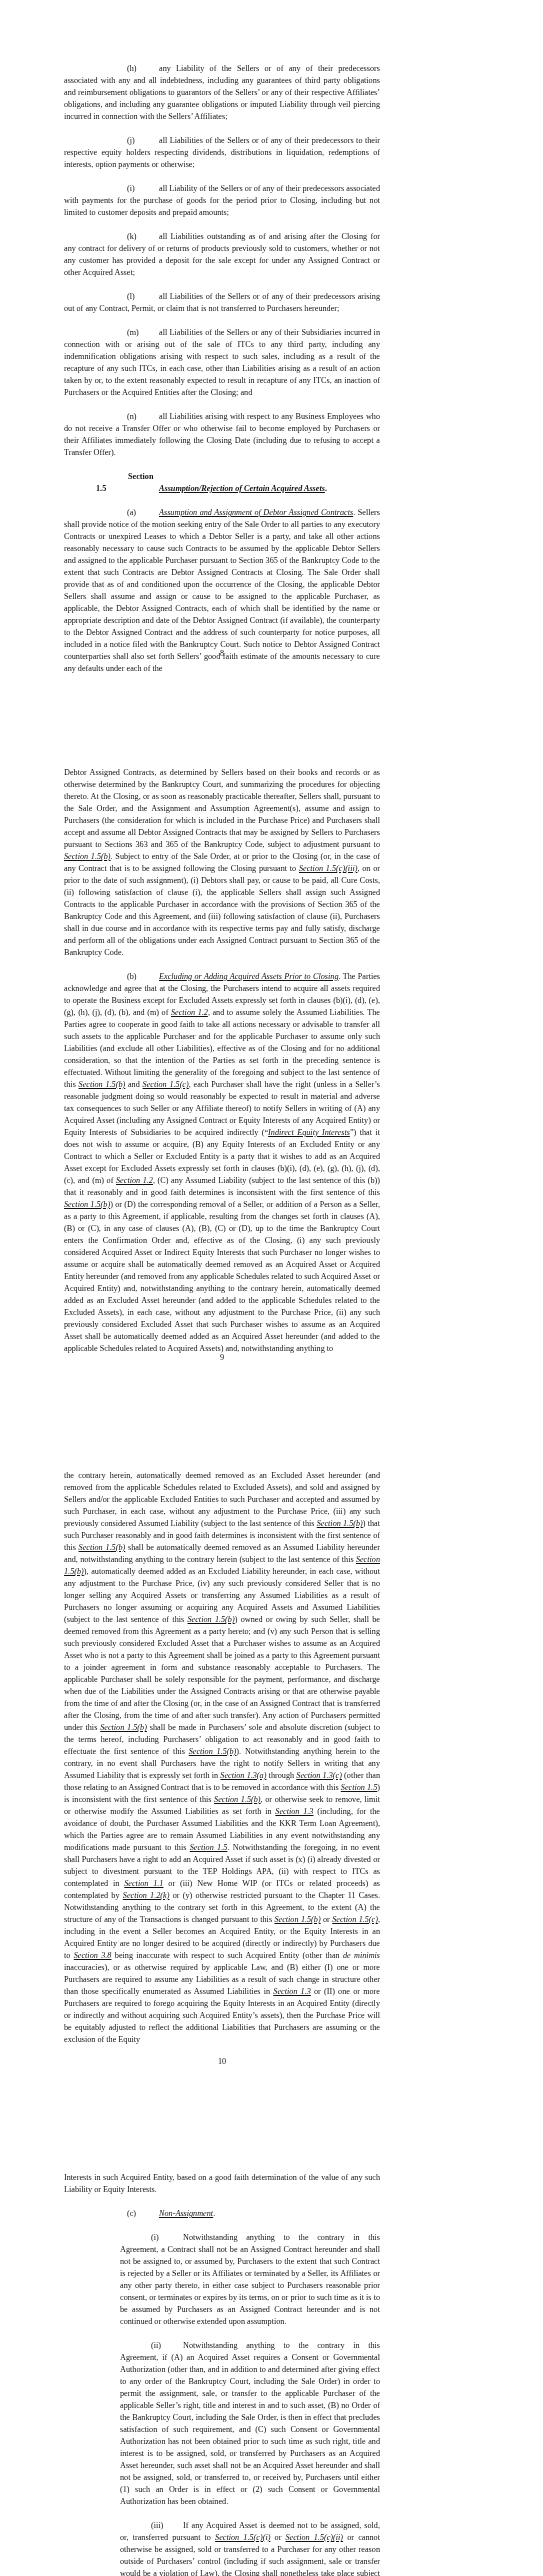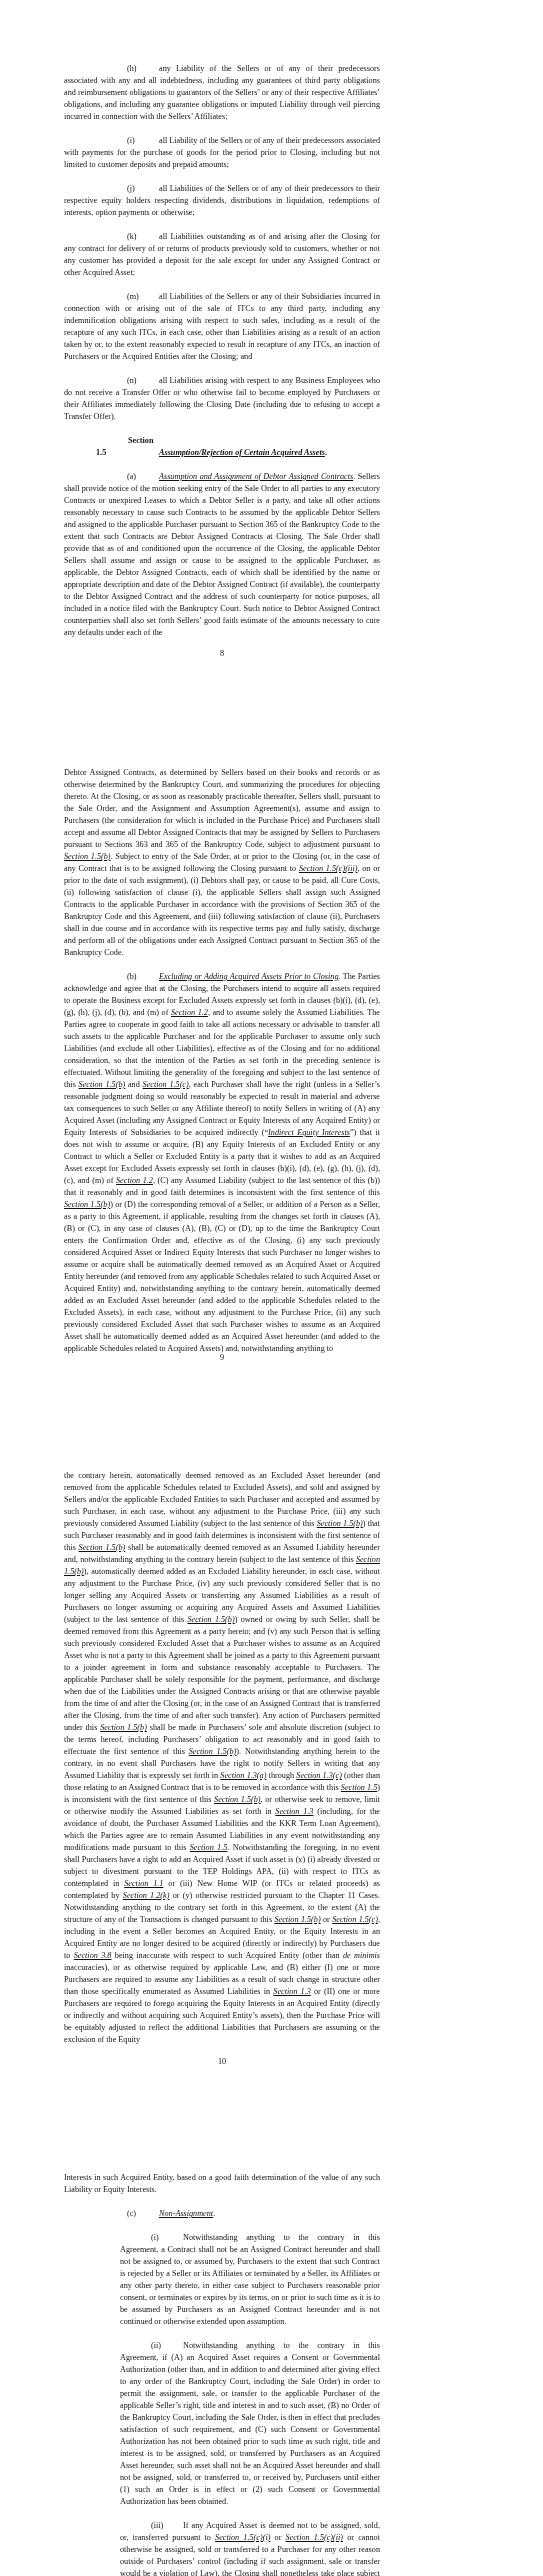--- a/index.html
+++ b/index.html
@@ -47,23 +47,24 @@
   .b { font-weight: bold; }
   .i { font-style: italic; }
   p.last-on-page { margin-bottom: 0; }
 </style>
 </head>
 <body>
 
 <div id="document">
     <section class="page page-1">
       <p class="para indent-first"><span class="label">(h)</span><span>any Liability of the Sellers or of any of their predecessors associated with any and all indebtedness, including any guarantees of third party obligations and reimbursement obligations to guarantors of the Sellers’ or any of their respective Affiliates’ obligations, and including any guarantee obligations or imputed Liability through veil piercing incurred in connection with the Sellers’ Affiliates;</span></p>
+      <p class="para indent-first"><span class="label">(j)</span><span>all Liabilities of the Sellers or of any of their predecessors to their respective equity holders respecting dividends, distributions in liquidation, redemptions of interests, option payments or otherwise;</span></p>
       <p class="para indent-first"><span class="label">(i)</span><span>all Liability of the Sellers or of any of their predecessors associated with payments for the purchase of goods for the period prior to Closing, including but not limited to customer deposits and prepaid amounts;</span></p>
-      <p class="para indent-first"><span class="label">(j)</span><span>all Liabilities of the Sellers or of any of their predecessors to their respective equity holders respecting dividends, distributions in liquidation, redemptions of interests, option payments or otherwise;</span></p>
       <p class="para indent-first"><span class="label">(k)</span><span>all Liabilities outstanding as of and arising after the Closing for any contract for delivery of or returns of products previously sold to customers, whether or not any customer has provided a deposit for the sale except for under any Assigned Contract or other Acquired Asset;</span></p>
+      <p class="para indent-first"><span class="label">(l)</span><span>all Liabilities of the Sellers or of any of their predecessors arising out of any Contract, Permit, or claim that is not transferred to Purchasers hereunder;</span></p>
       <p class="para indent-first"><span class="label">(m)</span><span>all Liabilities of the Sellers or any of their Subsidiaries incurred in connection with or arising out of the sale of ITCs to any third party, including any indemnification obligations arising with respect to such sales, including as a result of the recapture of any such ITCs, in each case, other than Liabilities arising as a result of an action taken by or, to the extent reasonably expected to result in recapture of any ITCs, an inaction of Purchasers or the Acquired Entities after the Closing; and</span></p>
       <p class="para indent-first"><span class="label">(n)</span><span>all Liabilities arising with respect to any Business Employees who do not receive a Transfer Offer or who otherwise fail to become employed by Purchasers or their Affiliates immediately following the Closing Date (including due to refusing to accept a Transfer Offer).</span></p>
       <p class="para heading"><span class="label b">Section 1.5</span><span class="u">Assumption/Rejection of Certain Acquired Assets</span><span>.</span></p>
       <p class="para indent-first last-on-page"><span class="label">(a)</span><span class="u">Assumption and Assignment of Debtor Assigned Contracts</span><span>. Sellers shall provide notice of the motion seeking entry of the Sale Order to all parties to any executory Contracts or unexpired Leases to which a Debtor Seller is a party, and take all other actions reasonably necessary to cause such Contracts to be assumed by the applicable Debtor Sellers and assigned to the applicable Purchaser pursuant to Section 365 of the Bankruptcy Code to the extent that such Contracts are Debtor Assigned Contracts at Closing. The Sale Order shall provide that as of and conditioned upon the occurrence of the Closing, the applicable Debtor Sellers shall assume and assign or cause to be assigned to the applicable Purchaser, as applicable, the Debtor Assigned Contracts, each of which shall be identified by the name or appropriate description and date of the Debtor Assigned Contract (if available), the counterparty to the Debtor Assigned Contract and the address of such counterparty for notice purposes, all included in a notice filed with the Bankruptcy Court. Such notice to Debtor Assigned Contract counterparties shall also set forth Sellers’ good faith estimate of the amounts necessary to cure any defaults under each of the</span></p>
       <div class="page-number">8</div>
     </section>
     <section class="page page-2">
       <p class="para cont"><span>Debtor Assigned Contracts, as determined by Sellers based on their books and records or as otherwise determined by the Bankruptcy Court, and summarizing the procedures for objecting thereto. At the Closing, or as soon as reasonably practicable thereafter, Sellers shall, pursuant to the Sale Order, and the Assignment and Assumption Agreement(s), assume and assign to Purchasers (the consideration for which is included in the Purchase Price) and Purchasers shall accept and assume all Debtor Assigned Contracts that may be assigned by Sellers to Purchasers pursuant to Sections 363 and 365 of the Bankruptcy Code, subject to adjustment pursuant to </span><span class="u">Section 1.5(b)</span><span>. Subject to entry of the Sale Order, at or prior to the Closing (or, in the case of any Contract that is to be assigned following the Closing pursuant to </span><span class="u">Section 1.5(c)(iii)</span><span>, on or prior to the date of such assignment), (i) Debtors shall pay, or cause to be paid, all Cure Costs, (ii) following satisfaction of clause (i), the applicable Sellers shall assign such Assigned Contracts to the applicable Purchaser in accordance with the provisions of Section 365 of the Bankruptcy Code and this Agreement, and (iii) following satisfaction of clause (ii), Purchasers shall in due course and in accordance with its respective terms pay and fully satisfy, discharge and perform all of the obligations under each Assigned Contract pursuant to Section 365 of the Bankruptcy Code.</span></p>
       <p class="para indent-first last-on-page"><span class="label">(b)</span><span class="u">Excluding or Adding Acquired Assets Prior to Closing</span><span>. The Parties acknowledge and agree that at the Closing, the Purchasers intend to acquire all assets required to operate the Business except for Excluded Assets expressly set forth in clauses (b)(i), (d), (e), (g), (h), (j), (d), (b), and (m) of </span><span class="u">Section 1.2</span><span>, and to assume solely the Assumed Liabilities. The Parties agree to cooperate in good faith to take all actions necessary or advisable to transfer all such assets to the applicable Purchaser and for the applicable Purchaser to assume only such Liabilities (and exclude all other Liabilities), effective as of the Closing and for no additional consideration, so that the intention of the Parties as set forth in the preceding sentence is effectuated. Without limiting the generality of the foregoing and subject to the last sentence of this </span><span class="u">Section 1.5(b)</span><span> and </span><span class="u">Section 1.5(c)</span><span>, each Purchaser shall have the right (unless in a Seller’s reasonable judgment doing so would reasonably be expected to result in material and adverse tax consequences to such Seller or any Affiliate thereof) to notify Sellers in writing of (A) any Acquired Asset (including any Assigned Contract or Equity Interests of any Acquired Entity) or Equity Interests of Subsidiaries to be acquired indirectly (“</span><span class="u">Indirect Equity Interests</span><span>”) that it does not wish to assume or acquire, (B) any Equity Interests of an Excluded Entity or any Contract to which a Seller or Excluded Entity is a party that it wishes to add as an Acquired Asset except for Excluded Assets expressly set forth in clauses (b)(i), (d), (e), (g), (h), (j), (d), (c), and (m) of </span><span class="u">Section 1.2</span><span>, (C) any Assumed Liability (subject to the last sentence of this (b)) that it reasonably and in good faith determines is inconsistent with the first sentence of this </span><span class="u">Section 1.5(b)</span><span>) or (D) the corresponding removal of a Seller, or addition of a Person as a Seller, as a party to this Agreement, if applicable, resulting from the changes set forth in clauses (A), (B) or (C), in any case of clauses (A), (B), (C) or (D), up to the time the Bankruptcy Court enters the Confirmation Order and, effective as of the Closing, (i) any such previously considered Acquired Asset or Indirect Equity Interests that such Purchaser no longer wishes to assume or acquire shall be automatically deemed removed as an Acquired Asset or Acquired Entity hereunder (and removed from any applicable Schedules related to such Acquired Asset or Acquired Entity) and, notwithstanding anything to the contrary herein, automatically deemed added as an Excluded Asset hereunder (and added to the applicable Schedules related to the Excluded Assets), in each case, without any adjustment to the Purchase Price, (ii) any such previously considered Excluded Asset that such Purchaser wishes to assume as an Acquired Asset shall be automatically deemed added as an Acquired Asset hereunder (and added to the applicable Schedules related to Acquired Assets) and, notwithstanding anything to</span></p>
       <div class="page-number">9</div>

